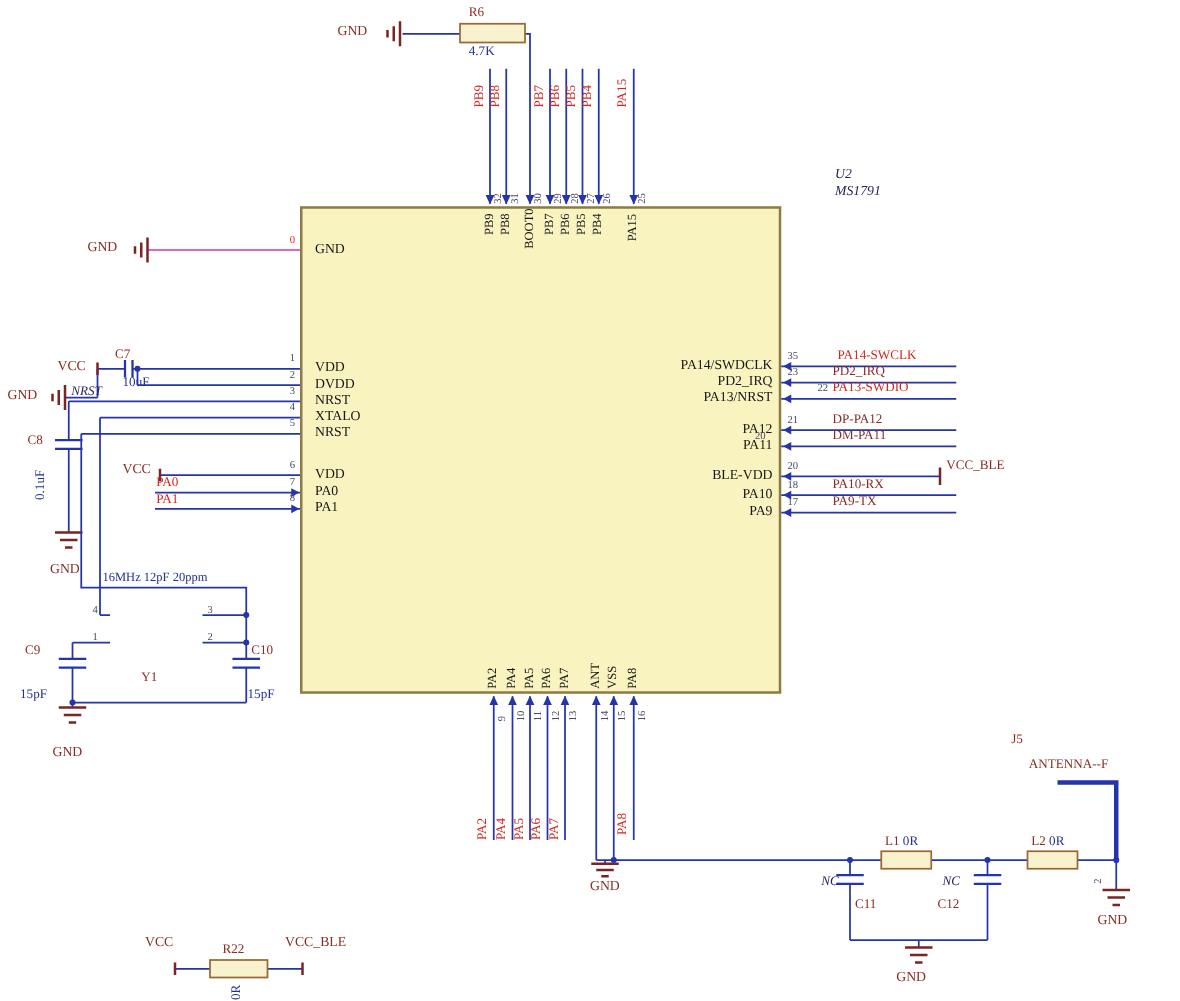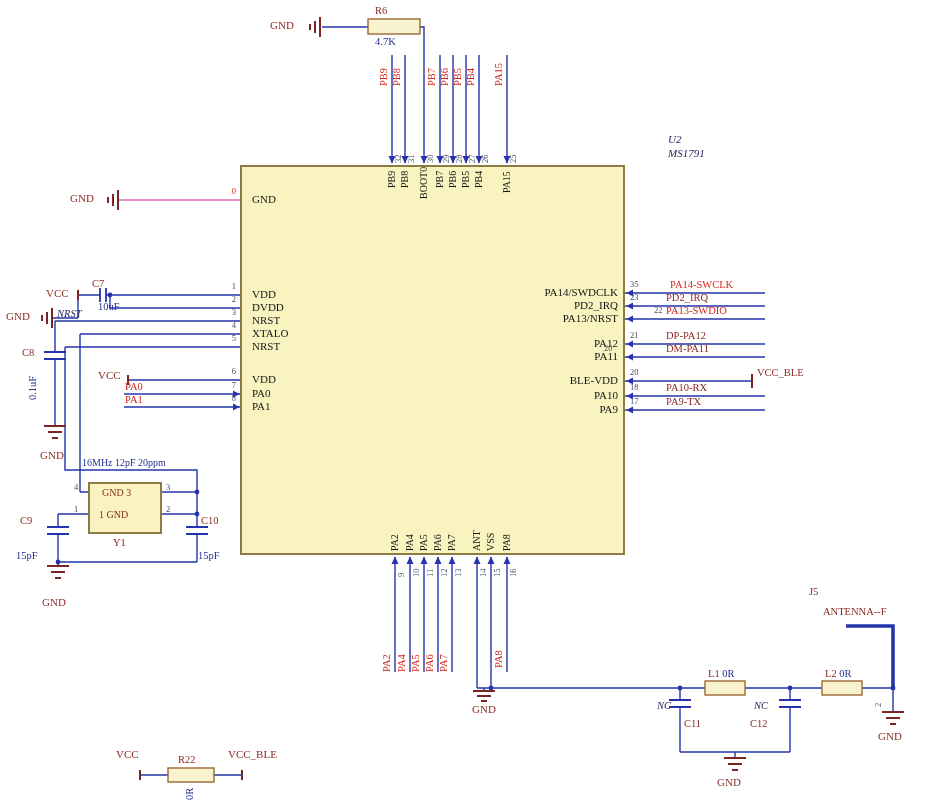--- a/index.html
+++ b/index.html
@@ -24,24 +24,20 @@
         background:#f9f3c0;border:2px solid #8d7b45;box-sizing:border-box;}
   svg{position:absolute;left:0;top:0;}
 </style>
 </head>
 <body>
 
 <div id="canvas">
 
   <div id="chip"></div>
 
-  <div id="xtal">
-    <div class="lbl s10 maroon" style="left:12px;top:4px">GND 3</div>
-    <div class="lbl s10 maroon" style="left:9px;top:26px">1 GND</div>
-  </div>
 
   <svg width="944" height="801">
 
     <g stroke="#2634ac" stroke-width="1.4" fill="none">
       <path d="M322 27H368 M420 27H424V163 M392 55V163 M405 55V163 M440 55V163 M453 55V163 M466 55V163 M479 55V163 M507 55V163"></path>
       <path d="M78 295H100 M106 295H240 M52 318H78 M78 295V318 M110 308H240 M110 295V308 M55 321H240 M55 321V352 M55 359V426 M80 334H240 M80 334V492 M80 492H88 M65 347H240 M65 347V470H197V527 M162 492H197 M162 514H197 M58 514H88 M58 514V527 M58 534V566 M197 534V562 M58 562H197 M128 380H240 M124 394H240 M124 407H240"></path>
       <path d="M625 293H765 M625 306H765 M625 319H765 M625 344H765 M625 357H765 M625 381H752 M625 396H765 M625 410H765"></path>
       <path d="M395 557V672 M410 557V672 M424 557V672 M438 557V672 M452 557V672 M507 557V672 M477 557V688 M491 557V688 M477 688H705 M745 688H822 M862 688H893 M680 688V700 M680 707V752 M790 688V700 M790 707V752 M680 752H790 M735 752V758 M893 690V712 M484 688V691 M140 775H168 M214 775H242"></path>
     </g>
 

